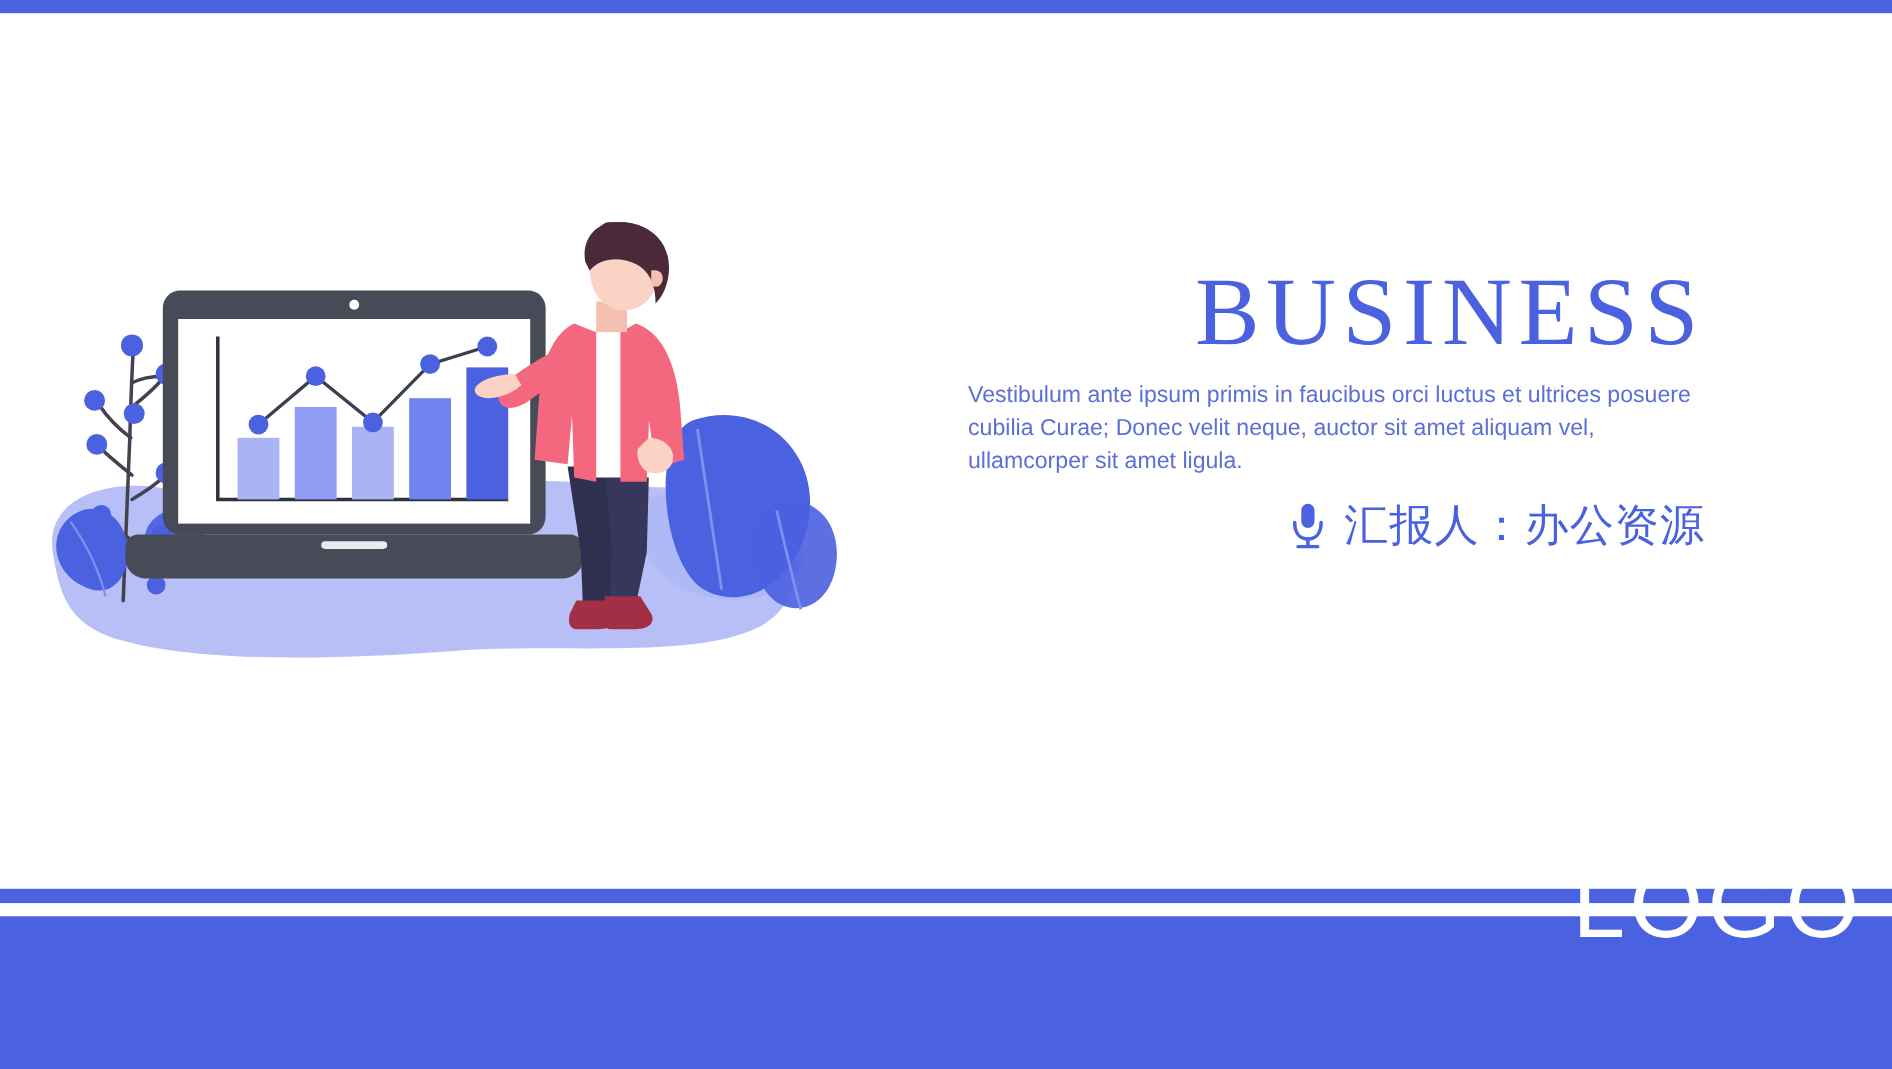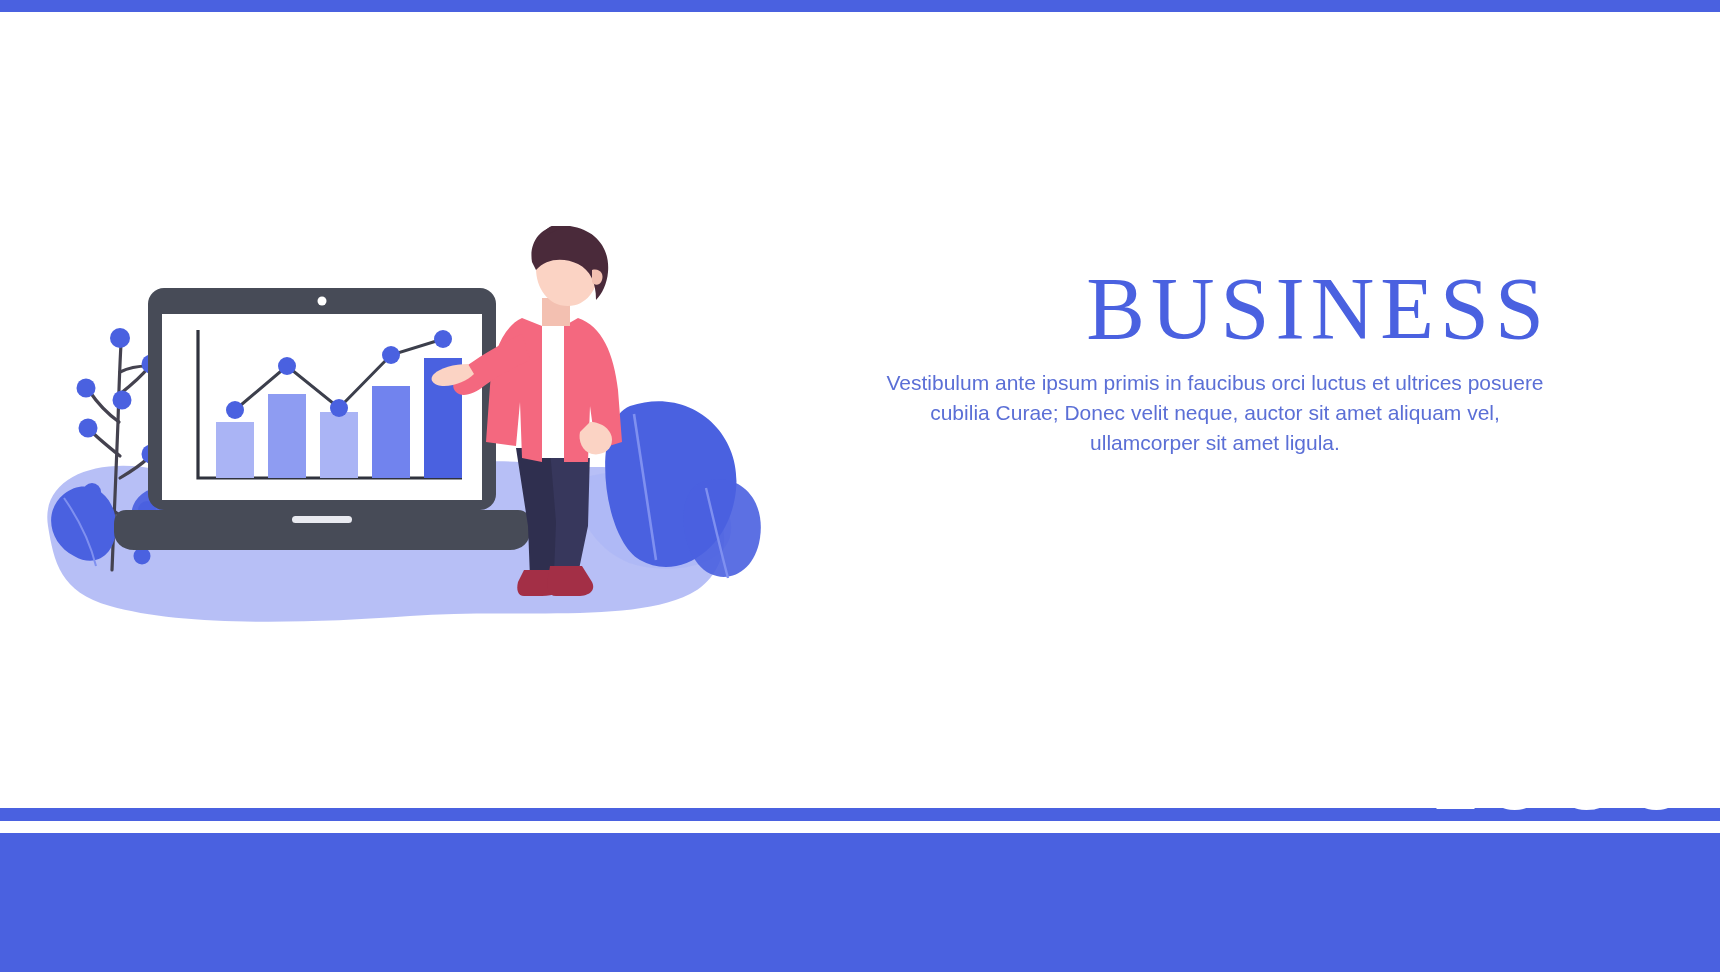--- a/index.html
+++ b/index.html
@@ -18,28 +18,28 @@
   }
   .bottom-stripe{
     position:absolute; left:0; top:808px; width:1720px; height:13px;
     background:var(--brand,#4a61e0);
   }
   .bottom-bar{
     position:absolute; left:0; top:833px; width:1720px; height:139px;
     background:var(--brand,#4a61e0);
   }
   .logo-text{
-    position:absolute; right:26px; top:736px;
+    position:absolute; right:26px; top:780px;
     font-size:86px; letter-spacing:4px; color:#ffffff;
     font-family:"Liberation Sans", sans-serif; font-weight:400;
     line-height:1;
   }
 
   
-  .stage{ position:absolute; left:0; top:12px; width:1720px; height:796px;margin-top:24px; }
+  .stage{ position:absolute; left:0; top:12px; width:1720px; height:796px; }
 
   
   .illustration{ position:absolute; left:30px; top:190px; width:740px; height:420px; }
   .illustration svg{ display:block; width:100%; height:100%; }
 
   
   .copy{
     position:absolute; left:880px; top:230px; width:670px;
     text-align:right;
   }
@@ -60,21 +60,21 @@
     font-weight:700;
     white-space:nowrap;
     margin-top:2px;
   }
   .subtitle{
     margin-top:16px;
     font-size:21px;
     line-height:1.42;
     color:#5b6fd6;
     font-weight:400;
-    text-align:center;
+    text-align:left;
   }
   .presenter{
     margin-top:22px;
     display:flex;
     align-items:center;
     justify-content:flex-end;
     gap:16px;
   }
   .mic-icon{ width:34px; height:44px; flex:0 0 auto; }
   .presenter-text{
@@ -200,19 +200,30 @@
     </svg>
   </div>
 
   <div class="copy">
 
     <div class="title-en">BUSINESS</div>
 
 
     <div class="subtitle">Vestibulum ante ipsum primis in faucibus orci luctus et ultrices posuere cubilia Curae; Donec velit neque, auctor sit amet aliquam vel, ullamcorper sit amet ligula.</div>
 
+    <div class="presenter">
+      <span class="mic-icon">
+        <svg viewBox="0 0 34 44" xmlns="http://www.w3.org/2000/svg">
+          <rect x="11" y="2" width="12" height="22" rx="6" fill="#4a61e0"></rect>
+          <path d="M5 19 C5 29 10 34 17 34 C24 34 29 29 29 19" stroke="#4a61e0" stroke-width="3.2" fill="none" stroke-linecap="round"></path>
+          <path d="M17 34 L17 40" stroke="#4a61e0" stroke-width="3.2" stroke-linecap="round"></path>
+          <path d="M8 41 L26 41" stroke="#4a61e0" stroke-width="3" stroke-linecap="round"></path>
+        </svg>
+      </span>
+      <span class="presenter-text">汇报人：办公资源</span>
+    </div>
 
   </div>
 </div>
 
 <div class="bottom-stripe"></div>
 <div class="bottom-bar"></div>
 <div class="logo-text">LOGO</div>
 
 </body></html>

